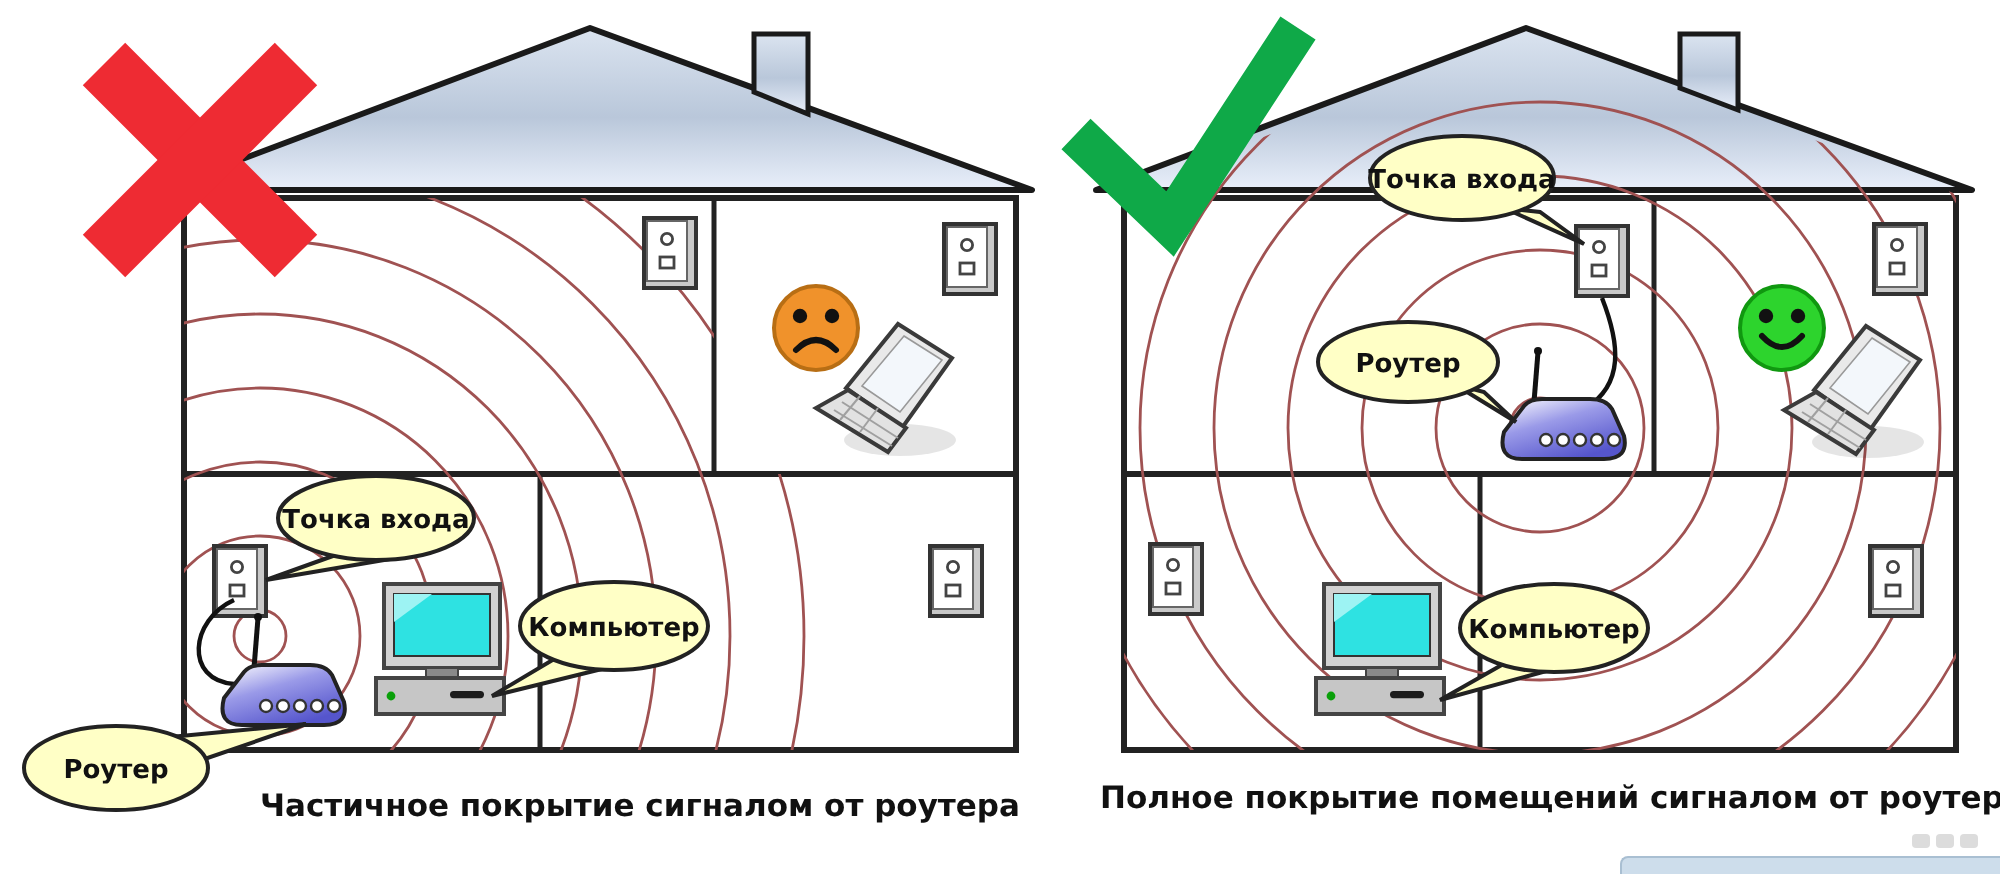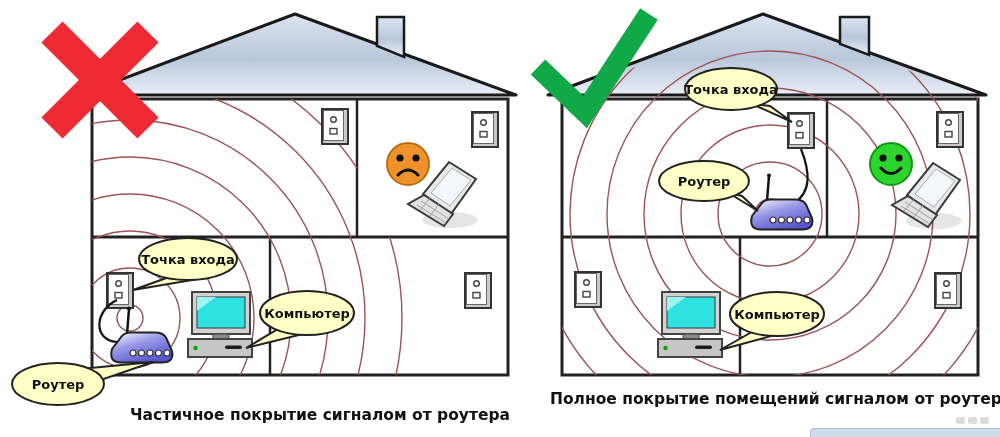--- a/index.html
+++ b/index.html
@@ -5,21 +5,21 @@
   html,body{margin:0;padding:0;background:#ffffff;}
   .stage{
     position:relative;width:1000px;height:437px;background:#ffffff;overflow:hidden;
     font-family:"DejaVu Sans","Liberation Sans",sans-serif;
   }
   .stage svg{position:absolute;left:0;top:0;}
   .caption{
     position:absolute;text-align:center;font-weight:bold;color:#111;
     font-size:15.5px;letter-spacing:0px;white-space:nowrap;
   }
-  .caption.left{left:100px;top:394px;width:440px;margin-top:12px;}
+  .caption.left{left:100px;top:394px;width:440px;}
   .caption.right{left:550px;top:390px;width:440px;}
   .bubble-text{font-weight:bold;font-size:13px;}
   .dots{position:absolute;left:956px;top:417px;display:flex;gap:3px;}
   .dots span{width:9px;height:7px;background:#dcdcdc;border-radius:2px;display:block;}
   .scrollbar{
     position:absolute;left:810px;top:428px;width:190px;height:9px;
     background:#cdddeb;border-top:1px solid #a9bfd2;border-left:1px solid #a9bfd2;
     border-top-left-radius:4px;
   }
 </style>

